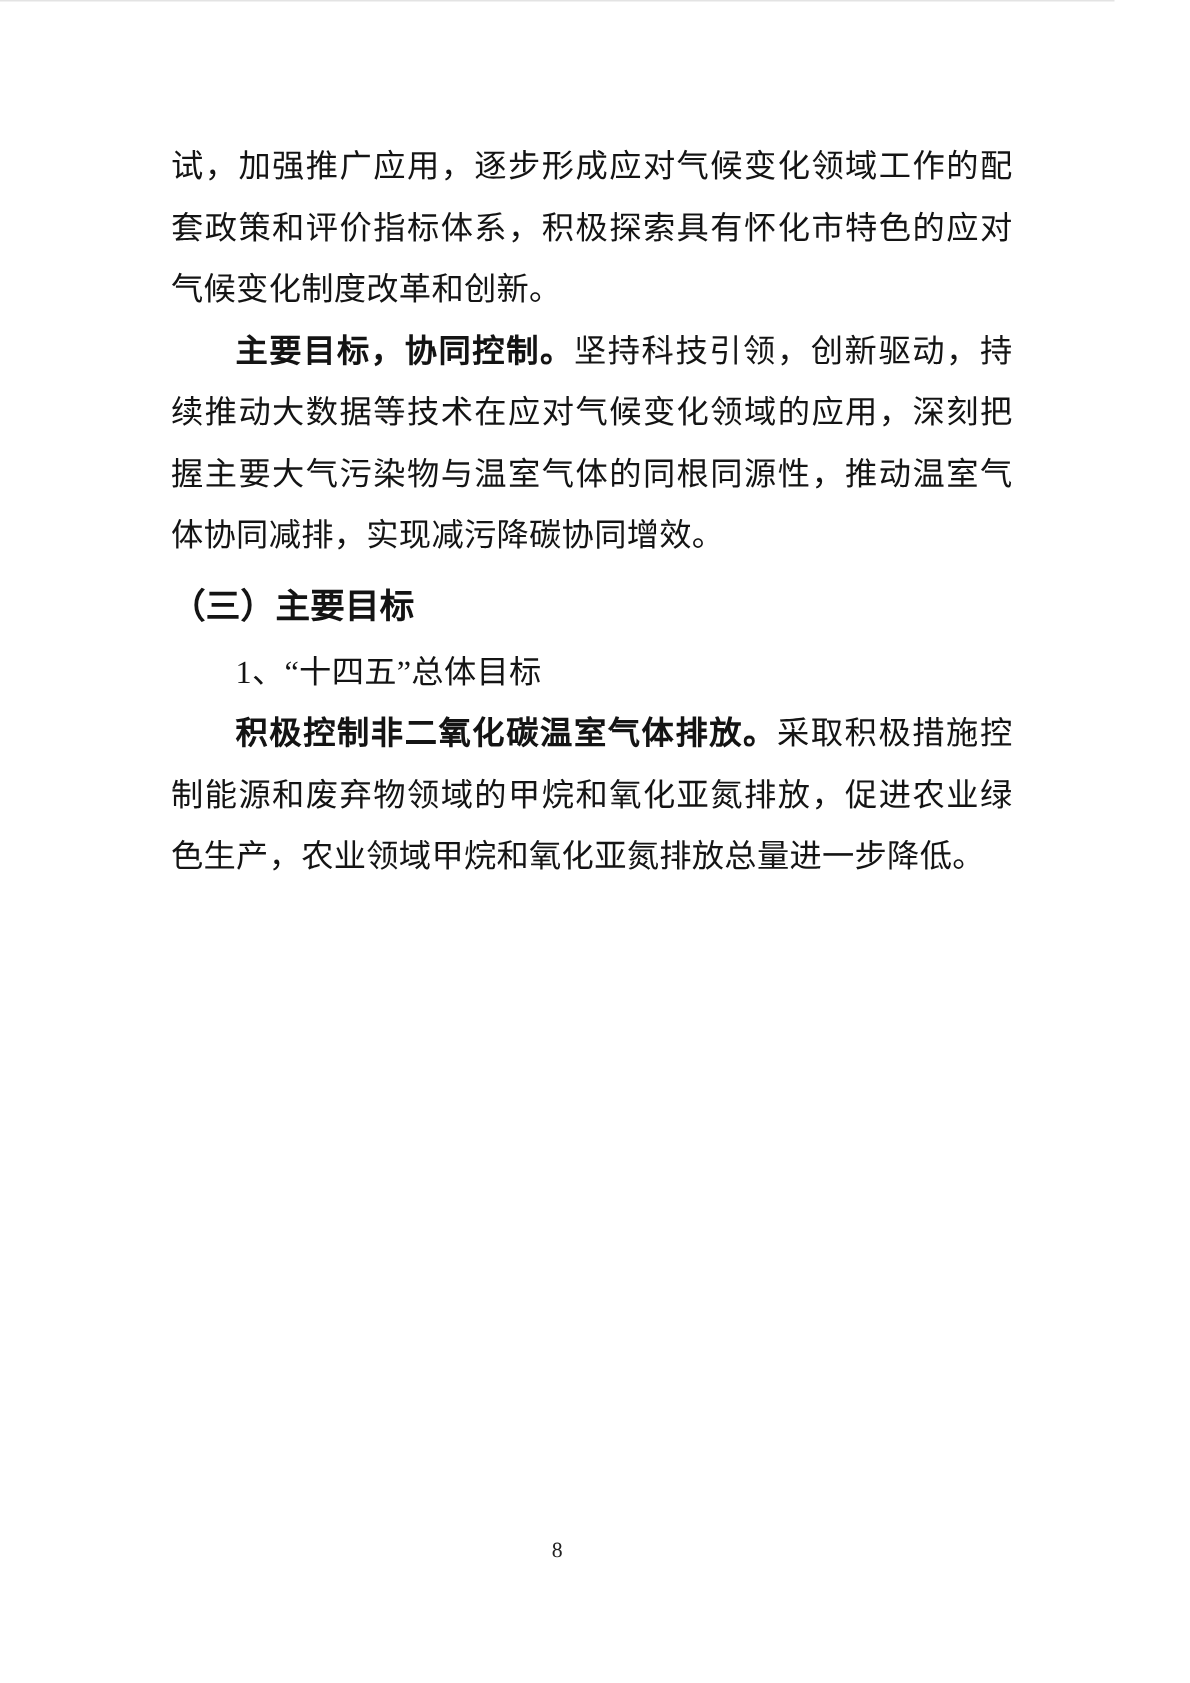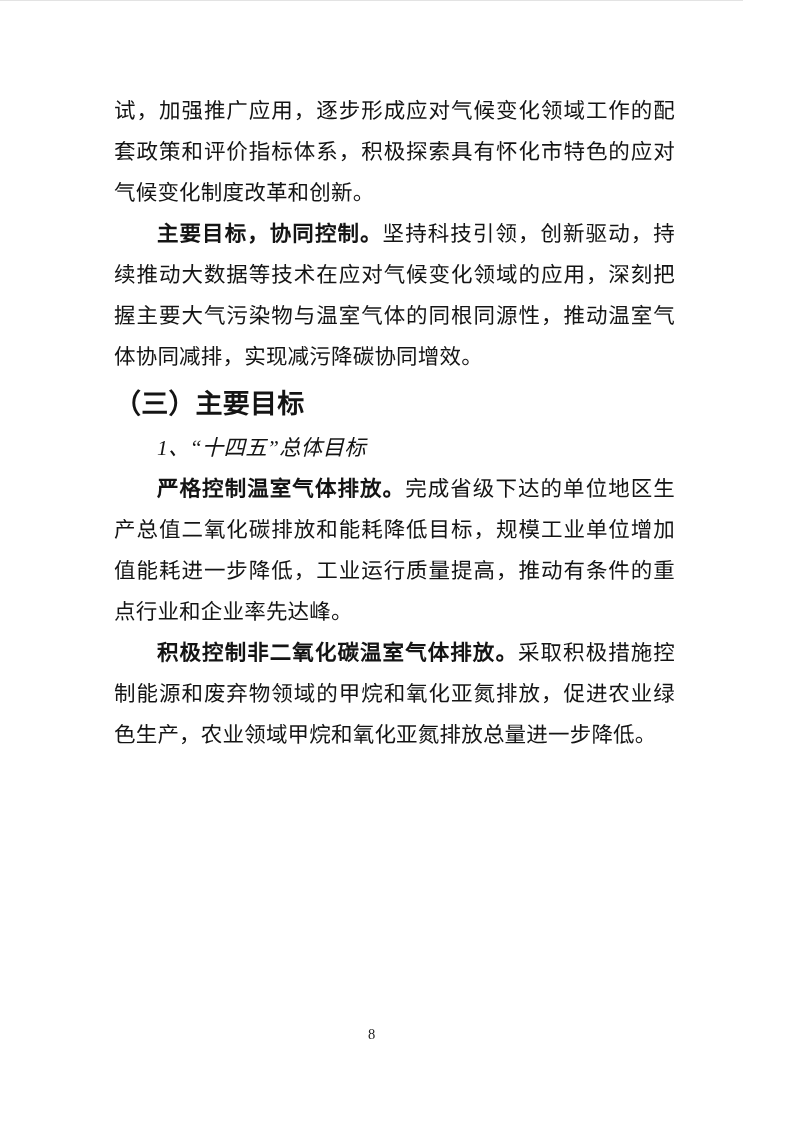--- a/index.html
+++ b/index.html
@@ -32,29 +32,28 @@
     text-indent: 2em;
   }
   .para.continuation {
     text-indent: 0;
   }
   .lead {
     font-weight: 700;
   }
   .section-heading {
     margin: 6px 0 3px 0;
-    font-size: 27px;
+    font-size: 23px;
     line-height: 41px;
     font-weight: 700;
     text-indent: 0;
   }
   .sub-heading {
     margin: 0;
     text-indent: 2em;
-    font-style: italic;
   }
   .page-number {
     position: absolute;
     top: 1023px;
     left: 0;
     width: 100%;
     text-align: center;
     font-size: 14.5px;
     line-height: 20px;
     color: #222;
@@ -68,20 +67,19 @@
 
     <p class="para continuation">试，加强推广应用，逐步形成应对气候变化领域工作的配套政策和评价指标体系，积极探索具有怀化市特色的应对气候变化制度改革和创新。</p>
 
     <p class="para"><span class="lead">主要目标，协同控制。</span><span>坚持科技引领，创新驱动，持续推动大数据等技术在应对气候变化领域的应用，深刻把握主要大气污染物与温室气体的同根同源性，推动温室气体协同减排，实现减污降碳协同增效。</span></p>
 
     <h2 class="section-heading">（三）主要目标</h2>
 
     <p class="sub-heading">1、“十四五”总体目标</p>
 
 
-    <p class="para"><span class="lead">严格控制温室气体排放。</span><span>完成省级下达的单位地区生产总值二氧化碳排放和能耗降低目标，规模工业单位增加值能耗进一步降低，工业运行质量提高，推动有条件的重点行业和企业率先达峰。</span></p>
 
     <p class="para"><span class="lead">积极控制非二氧化碳温室气体排放。</span><span>采取积极措施控制能源和废弃物领域的甲烷和氧化亚氮排放，促进农业绿色生产，农业领域甲烷和氧化亚氮排放总量进一步降低。</span></p>
 
   </div>
 
   <div class="page-number">8</div>
 </div>
 
 </body></html>

